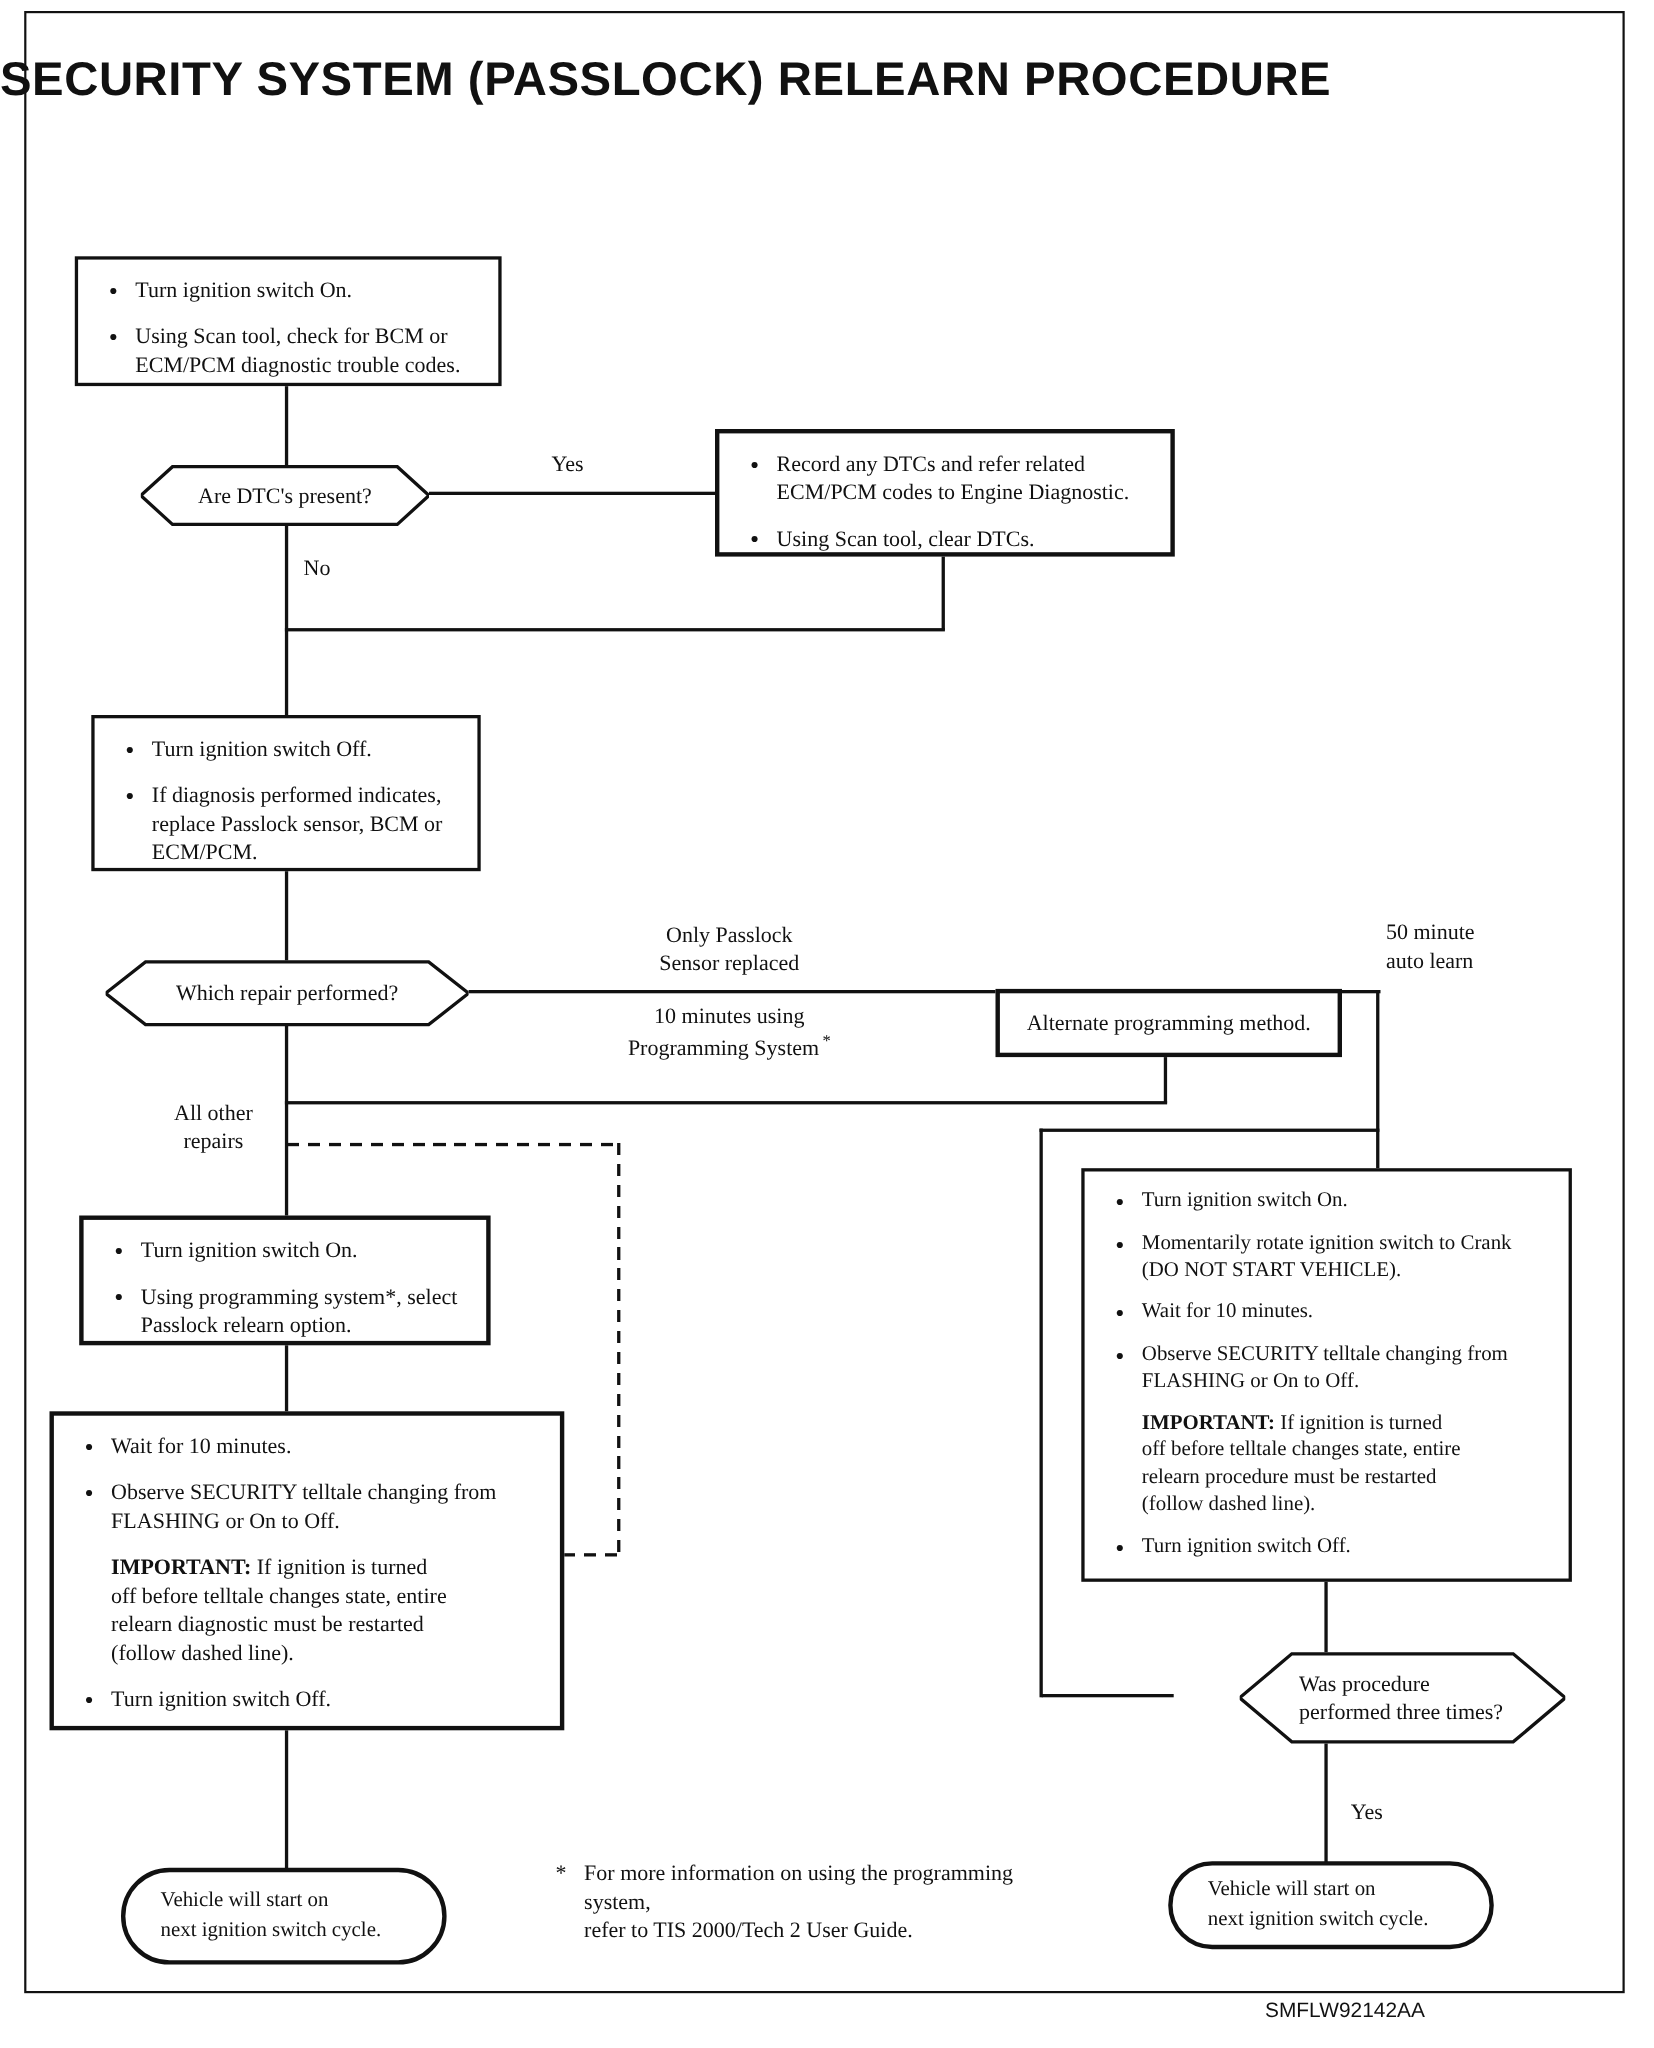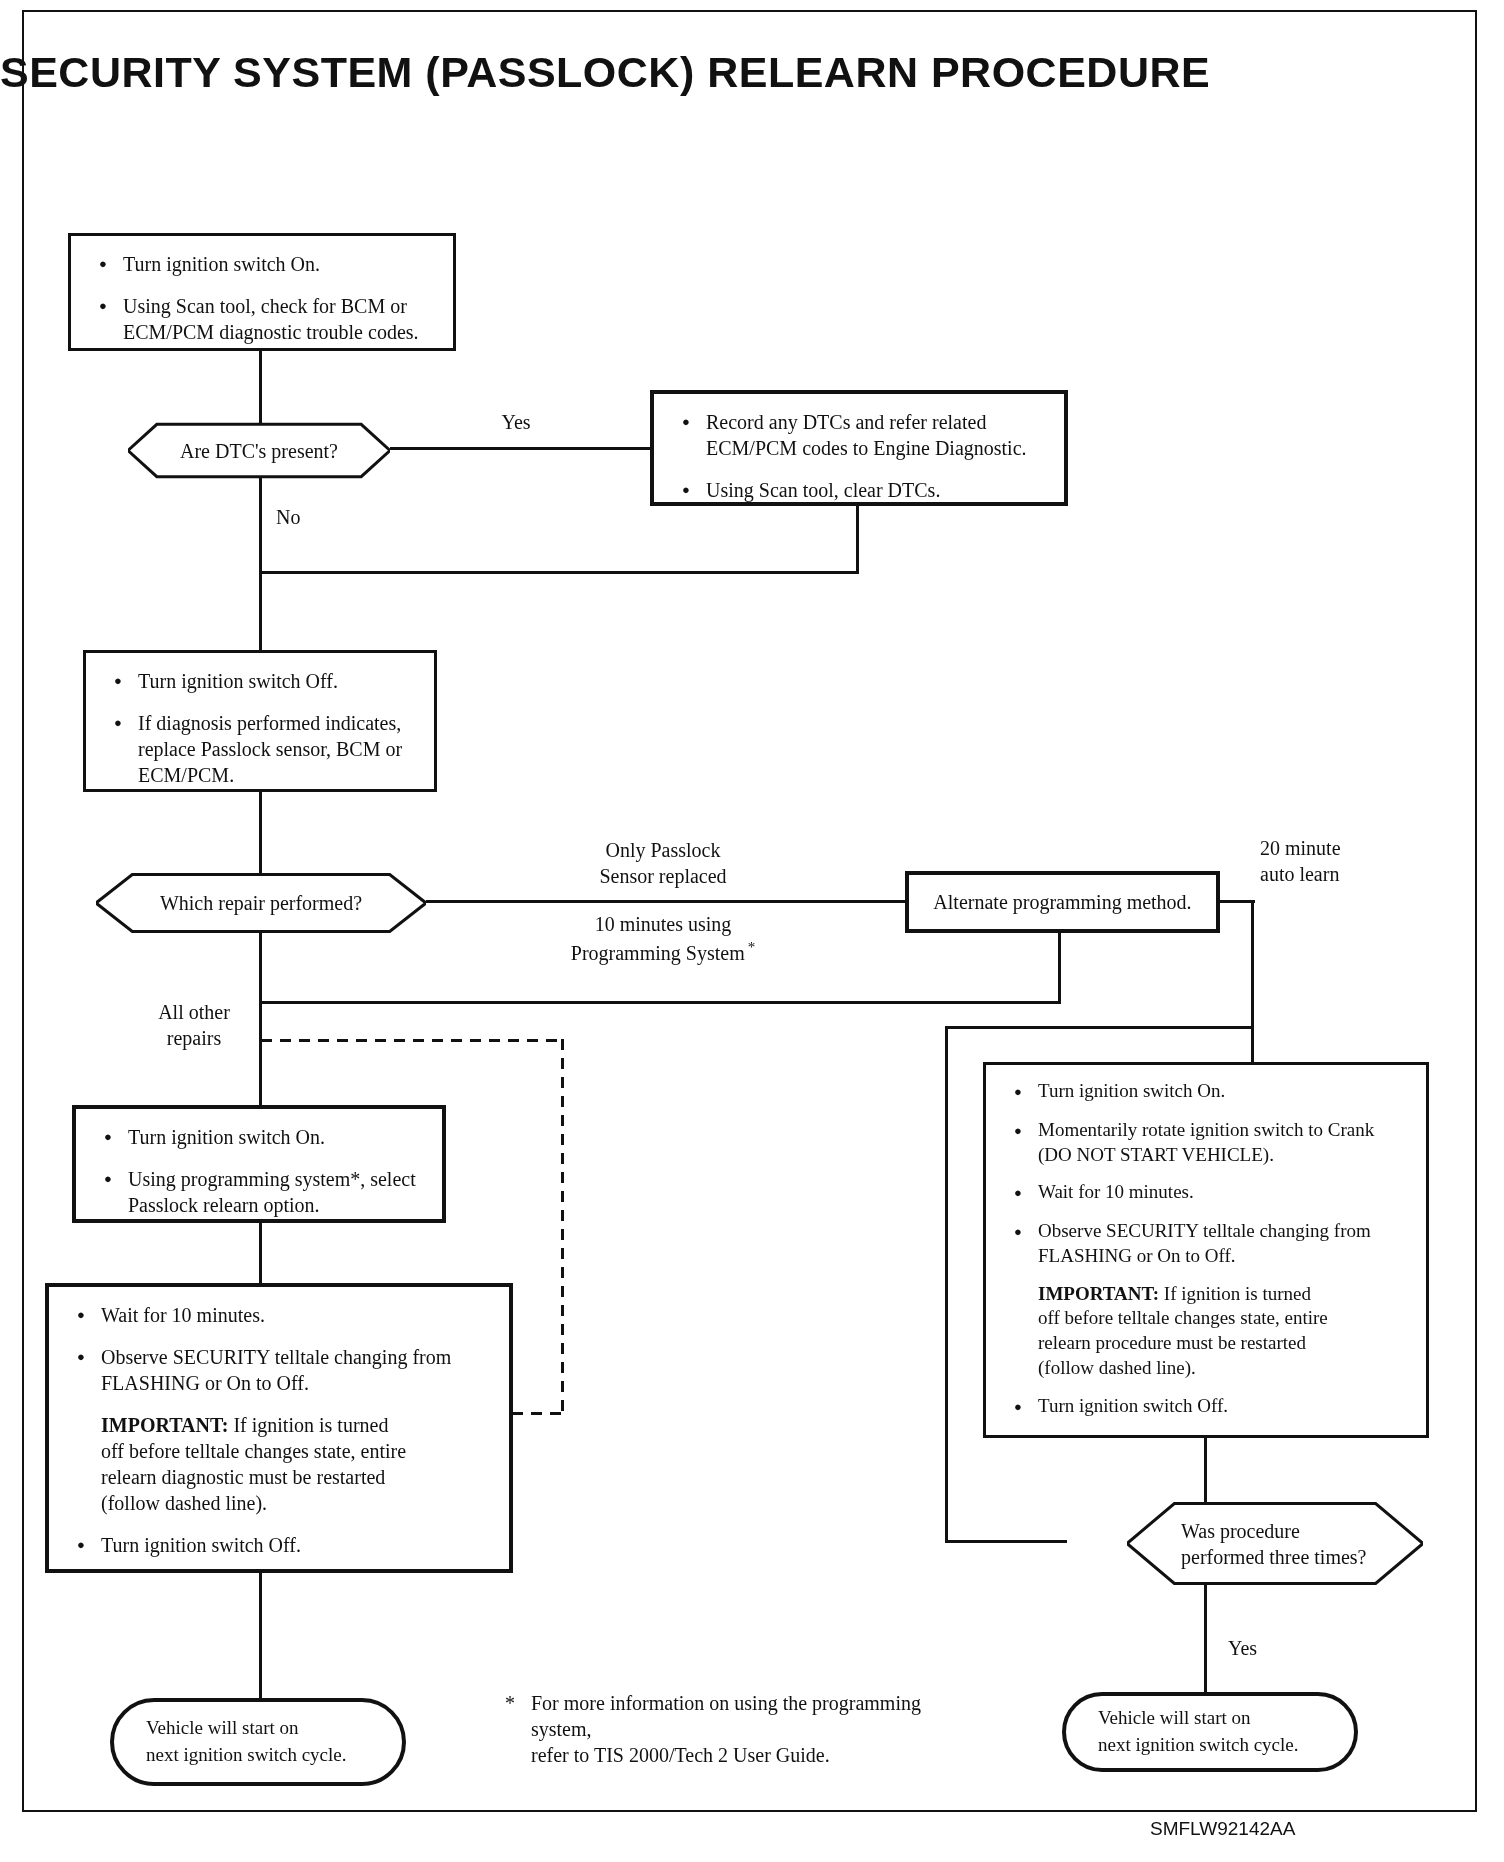--- a/index.html
+++ b/index.html
@@ -30,21 +30,21 @@
         box-sizing:border-box;display:flex;align-items:center;padding-left:32px;
         font-size:19px;line-height:1.4;}
   .elabel{position:absolute;font-size:20px;line-height:1.28;}
   .tac{text-align:center;}
   .lh{position:absolute;height:3px;background:#111;}
   .lv{position:absolute;width:3px;background:#111;}
   .dh{position:absolute;height:3px;
       background:repeating-linear-gradient(90deg,#111 0 11px,transparent 11px 19px);}
   .dv{position:absolute;width:3px;
       background:repeating-linear-gradient(180deg,#111 0 11px,transparent 11px 19px);}
-  .altbox{display:flex;align-items:center;justify-content:center;font-size:20px;}
+  .altbox{display:flex;align-items:center;justify-content:center;font-size:20px;margin-top:28px;}
   .footnote{position:absolute;left:505px;top:1690px;width:480px;display:flex;
             font-size:20px;line-height:1.3;}
   .footnote .fmark{flex:0 0 26px;}
   .doc-code{position:absolute;left:1150px;top:1818px;width:322px;
             font-family:"Liberation Sans", sans-serif;font-weight:normal;font-size:19px;}
   sup.ast{font-size:15px;margin-left:3px;}
 </style>
 </head>
 <body>
 
@@ -76,21 +76,21 @@
   <div class="lh" style="left:947px;top:1540px;width:120px;"></div>
   <div class="lv" style="left:945px;top:1026px;height:517px;"></div>
   <div class="lh" style="left:945px;top:1026px;width:309px;"></div>
 
   <div class="elabel tac" style="left:480px;top:410px;width:72px;">Yes</div>
   <div class="elabel" style="left:276px;top:505px;">No</div>
   <div class="elabel tac prewrap" style="left:543px;top:838px;width:240px;">Only Passlock
 Sensor replaced</div>
   <div class="elabel tac" style="left:513px;top:912px;width:300px;"><span class="prewrap">10 minutes using
 Programming System</span><sup class="ast">*</sup></div>
-  <div class="elabel prewrap" style="left:1260px;top:836px;width:150px;">20 minute
+  <div class="elabel prewrap" style="left:1260px;top:836px;width:150px;">50 minute
 auto learn</div>
   <div class="elabel tac prewrap" style="left:138px;top:1000px;width:112px;">All other
 repairs</div>
   <div class="elabel" style="left:1228px;top:1636px;">Yes</div>
 
   <div class="node pbox" style="left:68px;top:233px;width:388px;height:118px;">
     <div class="bi">
         <span class="bullet">●</span>
         <span class="bt prewrap">Turn ignition switch On.</span>
       </div>

